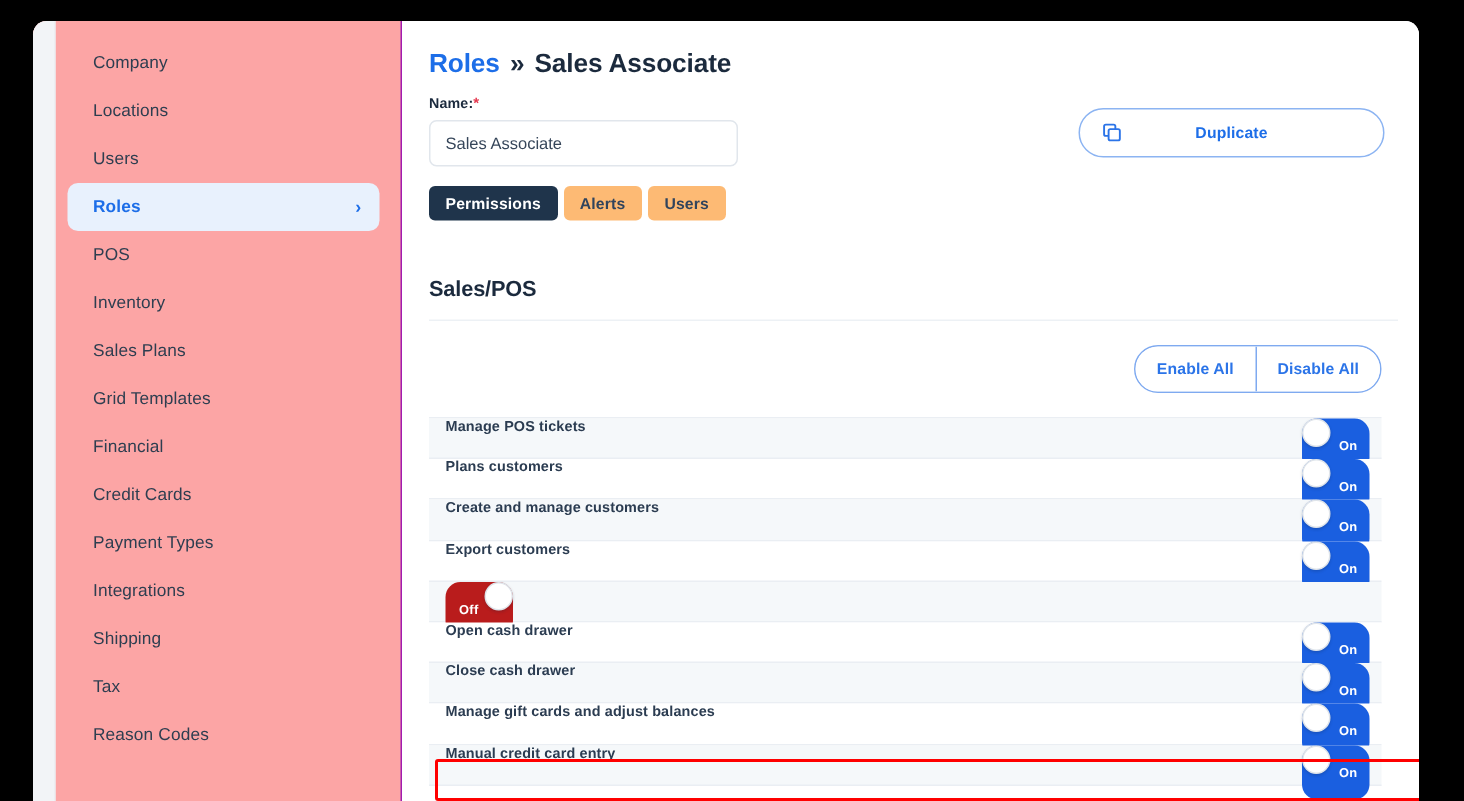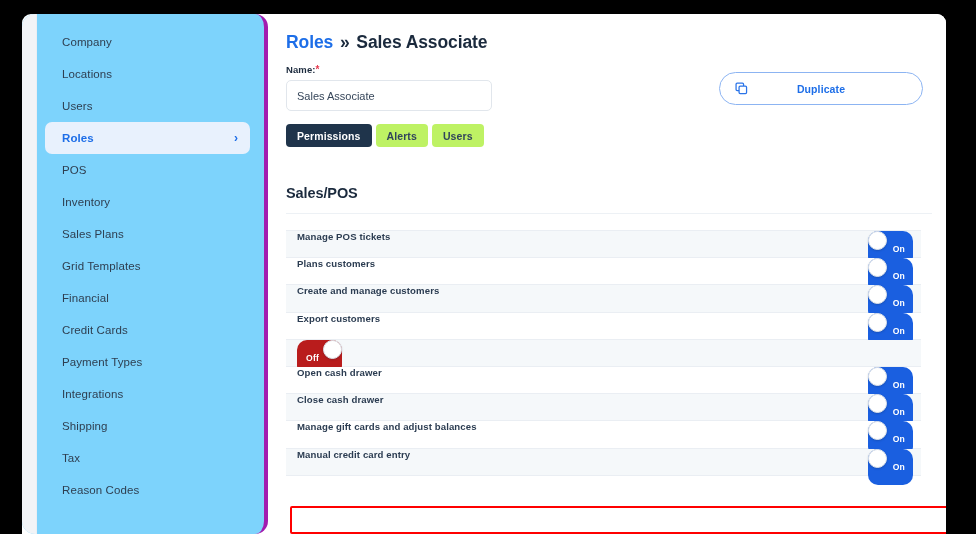--- a/index.html
+++ b/index.html
@@ -24,26 +24,25 @@
     border-top-right-radius: 9px;
     overflow: hidden;
     display: flex;
   }
 
   
   #sidebar {
     width: 246px;
     flex: 0 0 246px;
     height: 100%;
-    background: #7dd3fc;
-    border-right: 4px solid #a21caf;
+    background: #fca5a5;
+    border-right: 1px solid #a21caf;
     padding-top: 12px;
     overflow: hidden;
     position: relative;
-    border-radius: 13px;
   }
   .sidebar-rail {
     position: absolute;
     left: 0; top: 0; bottom: 0;
     width: 15px;
     background: #f2f4f7;
     border-right: 1px solid #eceff3;
   }
   .nav-item {
     position: relative;
@@ -147,21 +146,21 @@
   #tabs { display: flex; gap: 4px; margin-top: 13px; }
   .tab {
     height: 23px;
     padding: 0 11px;
     border-radius: 4px;
     display: flex;
     align-items: center;
     font-size: 10.5px;
     font-weight: 700;
     color: #31445c;
-    background: #bef264;
+    background: #fdba74;
     cursor: pointer;
     letter-spacing: .1px;
   }
   .tab.active { background: #1f344b; color: #ffffff; }
 
   
   #section-title {
     margin-top: 38px;
     font-size: 14.5px;
     font-weight: 700;
@@ -357,20 +356,26 @@
     </div>
 
     <div id="tabs">
         <div class="tab active">Permissions</div>
         <div class="tab">Alerts</div>
         <div class="tab">Users</div>
       </div>
 
     <div id="section-title">Sales/POS</div>
 
+    <div id="bulk-row">
+      <div id="bulk-group">
+        <button class="bulk-btn">Enable All</button>
+        <button class="bulk-btn">Disable All</button>
+      </div>
+    </div>
 
     <div id="perm-list">
         <div class="perm-row alt">
           <div class="perm-label">Manage POS tickets</div>
           <div class="toggle on">
             <span class="toggle-text">On</span>
             <span class="knob"></span>
           </div>
         </div>
         <div class="perm-row">

